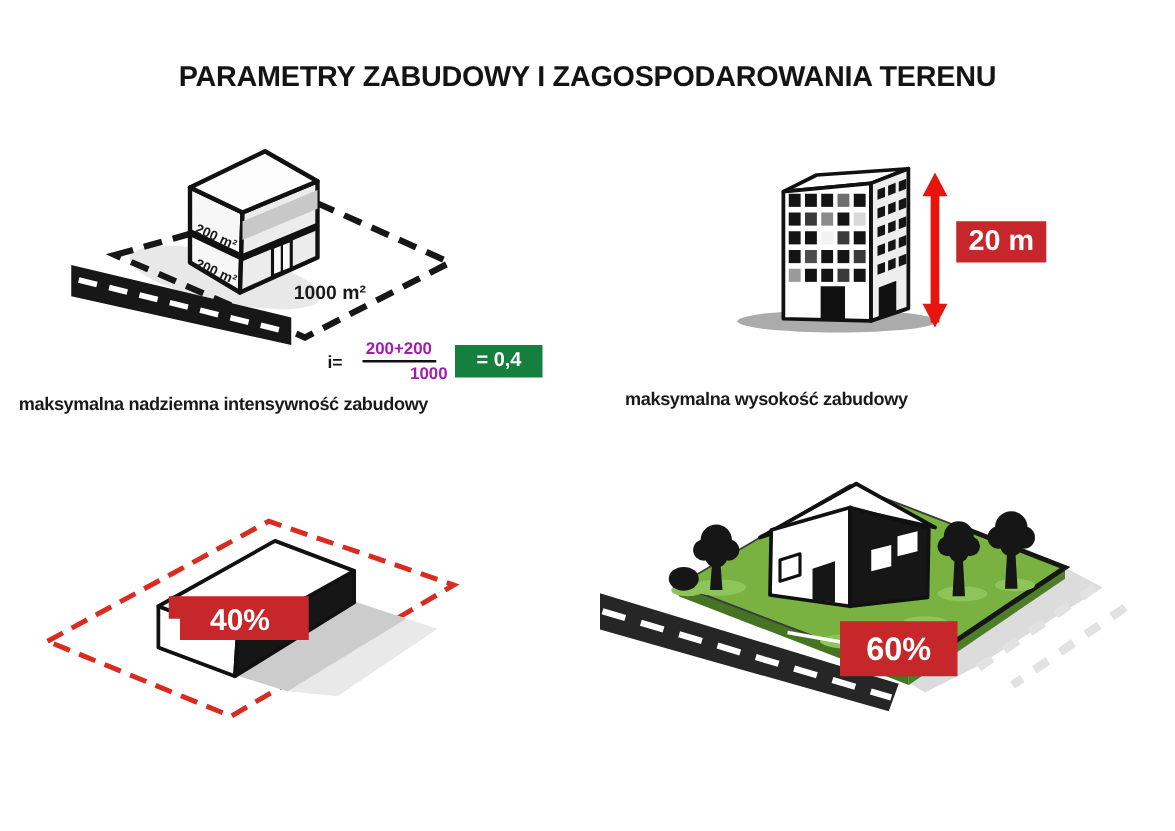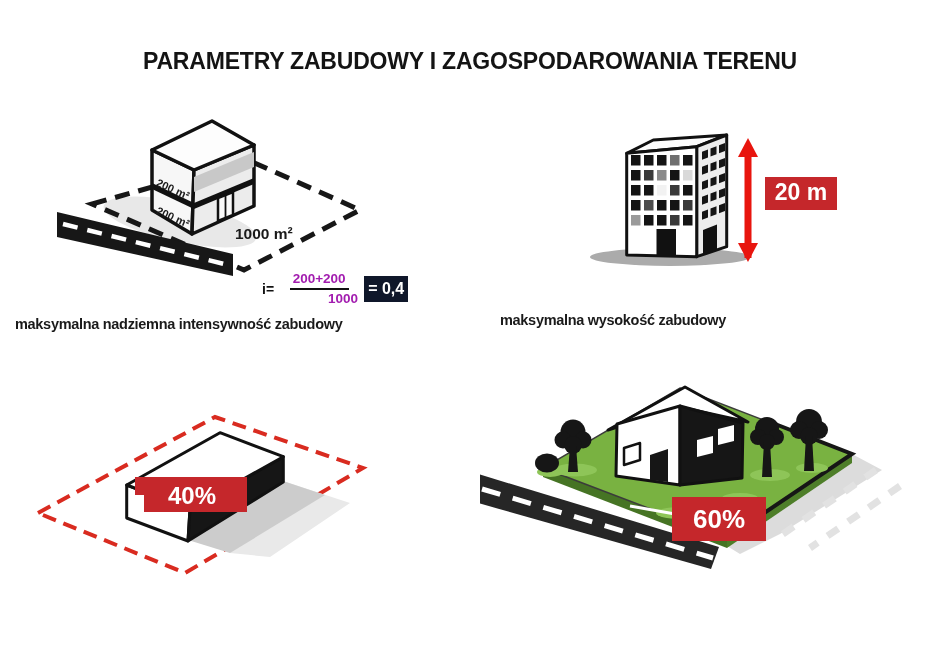--- a/index.html
+++ b/index.html
@@ -17,22 +17,22 @@
   .i1{left:30px;top:98px;}
   .i2{left:560px;top:100px;}
   .i3{left:20px;top:385px;}
   .i4{left:480px;top:378px;}
   .formula{position:absolute;left:262px;top:271px;display:flex;align-items:center;gap:6px;}
   .formula .lhs{font-size:14px;font-weight:700;color:#111;}
   .frac{display:inline-flex;flex-direction:column;align-items:center;font-size:13.5px;
         font-weight:700;line-height:1.2;color:#a21caf;}
   .frac .num{border-bottom:2.5px solid #111;padding:0 3px 1px 3px;}
   .frac .den{padding-top:1px;margin-left:48px;}
-  .result-badge{background:#0f172a;color:#fff;font-size:16px;font-weight:700;
-                padding:4px 4px;white-space:nowrap;}
+  .result-badge{background:#15803d;color:#fff;font-size:16px;font-weight:700;
+                padding:4px 17px;white-space:nowrap;}
   svg text{font-family:"Liberation Sans","DejaVu Sans",sans-serif;}
   .svgtxt{font-weight:700;fill:#1a1a1a;}
   .badge-txt{font-weight:700;fill:#ffffff;}
 </style>
 </head>
 <body>
 
 <div class="page">
 
   <div class="title">PARAMETRY ZABUDOWY I ZAGOSPODAROWANIA TERENU</div>

